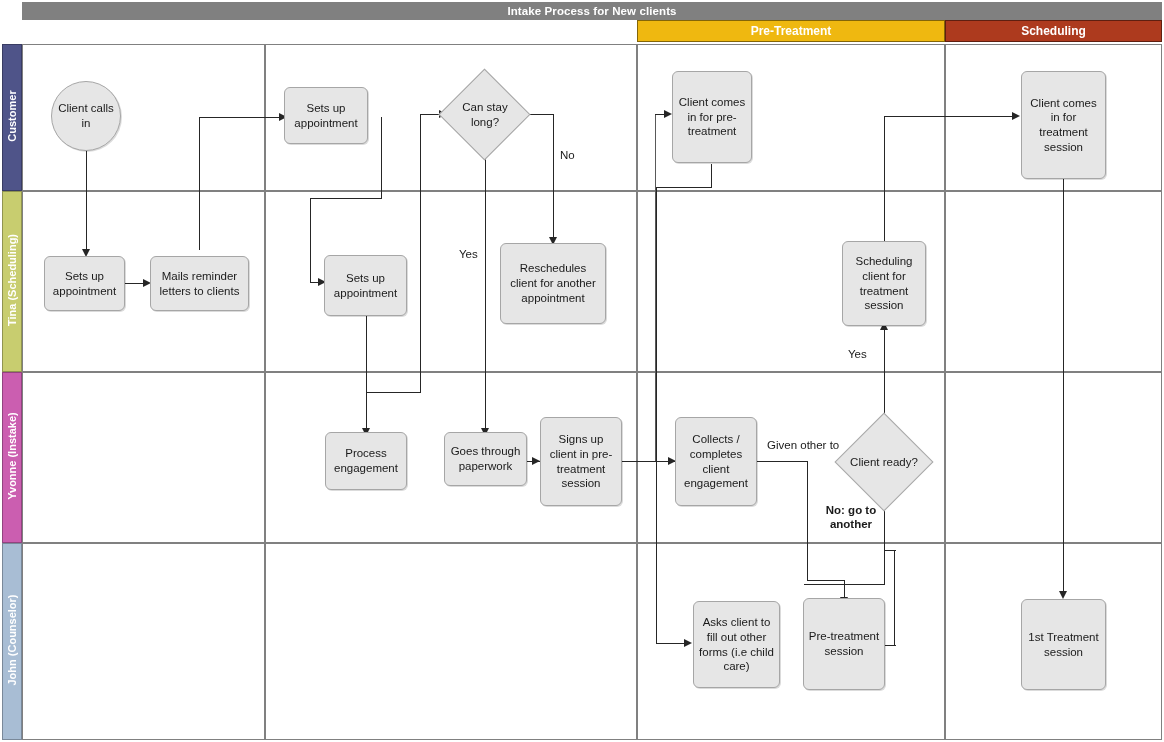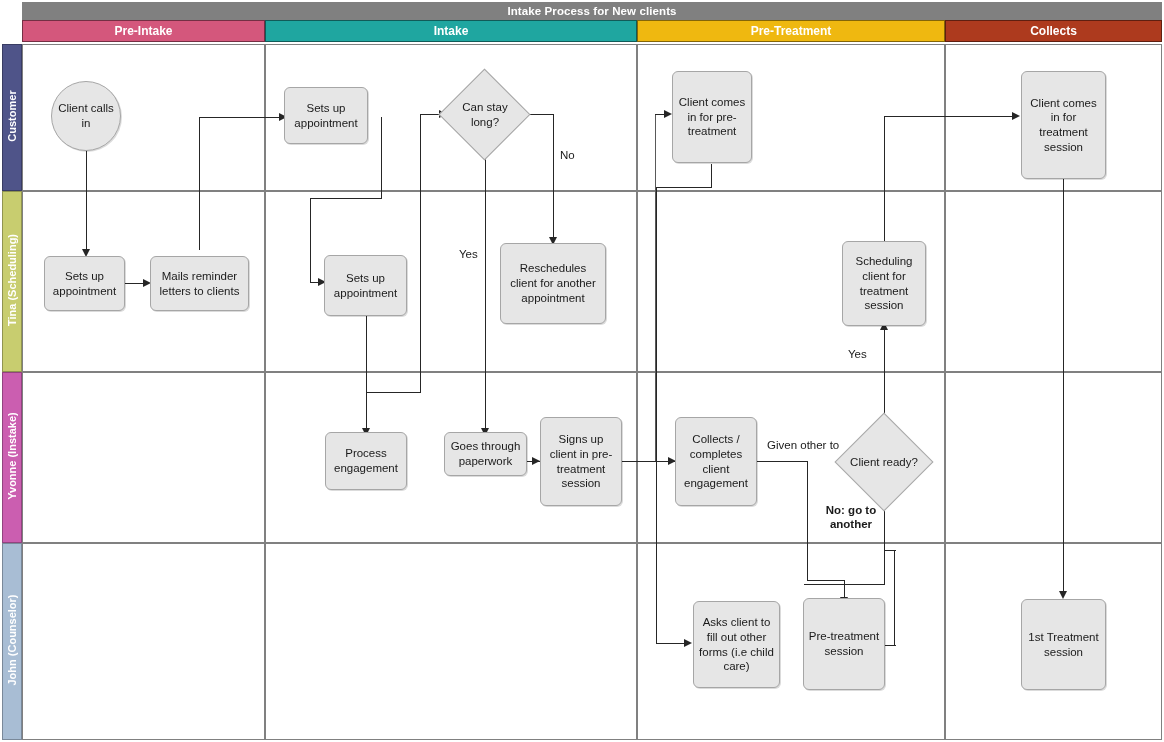--- a/index.html
+++ b/index.html
@@ -70,31 +70,25 @@
     text-align:center;white-space:pre-line;
   }
 </style>
 </head>
 <body>
 
 <div id="canvas">
 
   <div class="title-bar">Intake Process for New clients</div>
 
-  <div class="phase" style="left:22px;width:243px;background:#d4577c;">
-    <span>Pre-Intake</span>
-  </div>
-  <div class="phase" style="left:265px;width:372px;background:#1fa6a0;">
-    <span>Intake</span>
-  </div>
   <div class="phase" style="left:637px;width:308px;background:#efb810;">
     <span>Pre-Treatment</span>
   </div>
   <div class="phase" style="left:945px;width:217px;background:#ad3a1e;">
-    <span>Collects</span>
+    <span>Scheduling</span>
   </div>
 
   <div class="lane-head" style="top:44px;height:147px;background:#4f5489;">
     <span style="margin-left:-36px;margin-top:-8px;width:72px;text-align:center;">Customer</span>
   </div>
   <div class="lane-head" style="top:191px;height:181px;background:#c8cd6f;">
     <span style="margin-left:-55px;margin-top:-8px;width:110px;text-align:center;">Tina (Scheduling)</span>
   </div>
   <div class="lane-head" style="top:372px;height:171px;background:#cb5eb0;">
     <span style="margin-left:-52px;margin-top:-8px;width:104px;text-align:center;">Yvonne (Instake)</span>
@@ -206,21 +200,21 @@
   <div class="node" style="left:150px;top:256px;width:99px;height:55px;">Mails reminder letters to clients</div>
 
   <div class="node" style="left:324px;top:255px;width:83px;height:61px;">Sets up appointment</div>
 
   <div class="node" style="left:500px;top:243px;width:106px;height:81px;">Reschedules client for another appointment</div>
 
   <div class="node" style="left:842px;top:241px;width:84px;height:85px;">Scheduling client for treatment session</div>
 
   <div class="node" style="left:325px;top:432px;width:82px;height:58px;">Process engagement</div>
 
-  <div class="node" style="left:444px;top:432px;width:83px;height:44px;">Goes through paperwork</div>
+  <div class="node" style="left:444px;top:432px;width:83px;height:54px;">Goes through paperwork</div>
 
   <div class="node" style="left:540px;top:417px;width:82px;height:89px;">Signs up client in pre-treatment session</div>
 
   <div class="node" style="left:675px;top:417px;width:82px;height:89px;">Collects / completes client engagement</div>
 
   <div class="diamond" style="left:849px;top:427px;width:70px;height:70px;"></div>
   <div class="diamond-label" style="left:841px;top:448px;width:86px;height:28px;">Client ready?</div>
 
   <div class="node" style="left:693px;top:601px;width:87px;height:87px;">Asks client to fill out other forms (i.e child care)</div>
 

